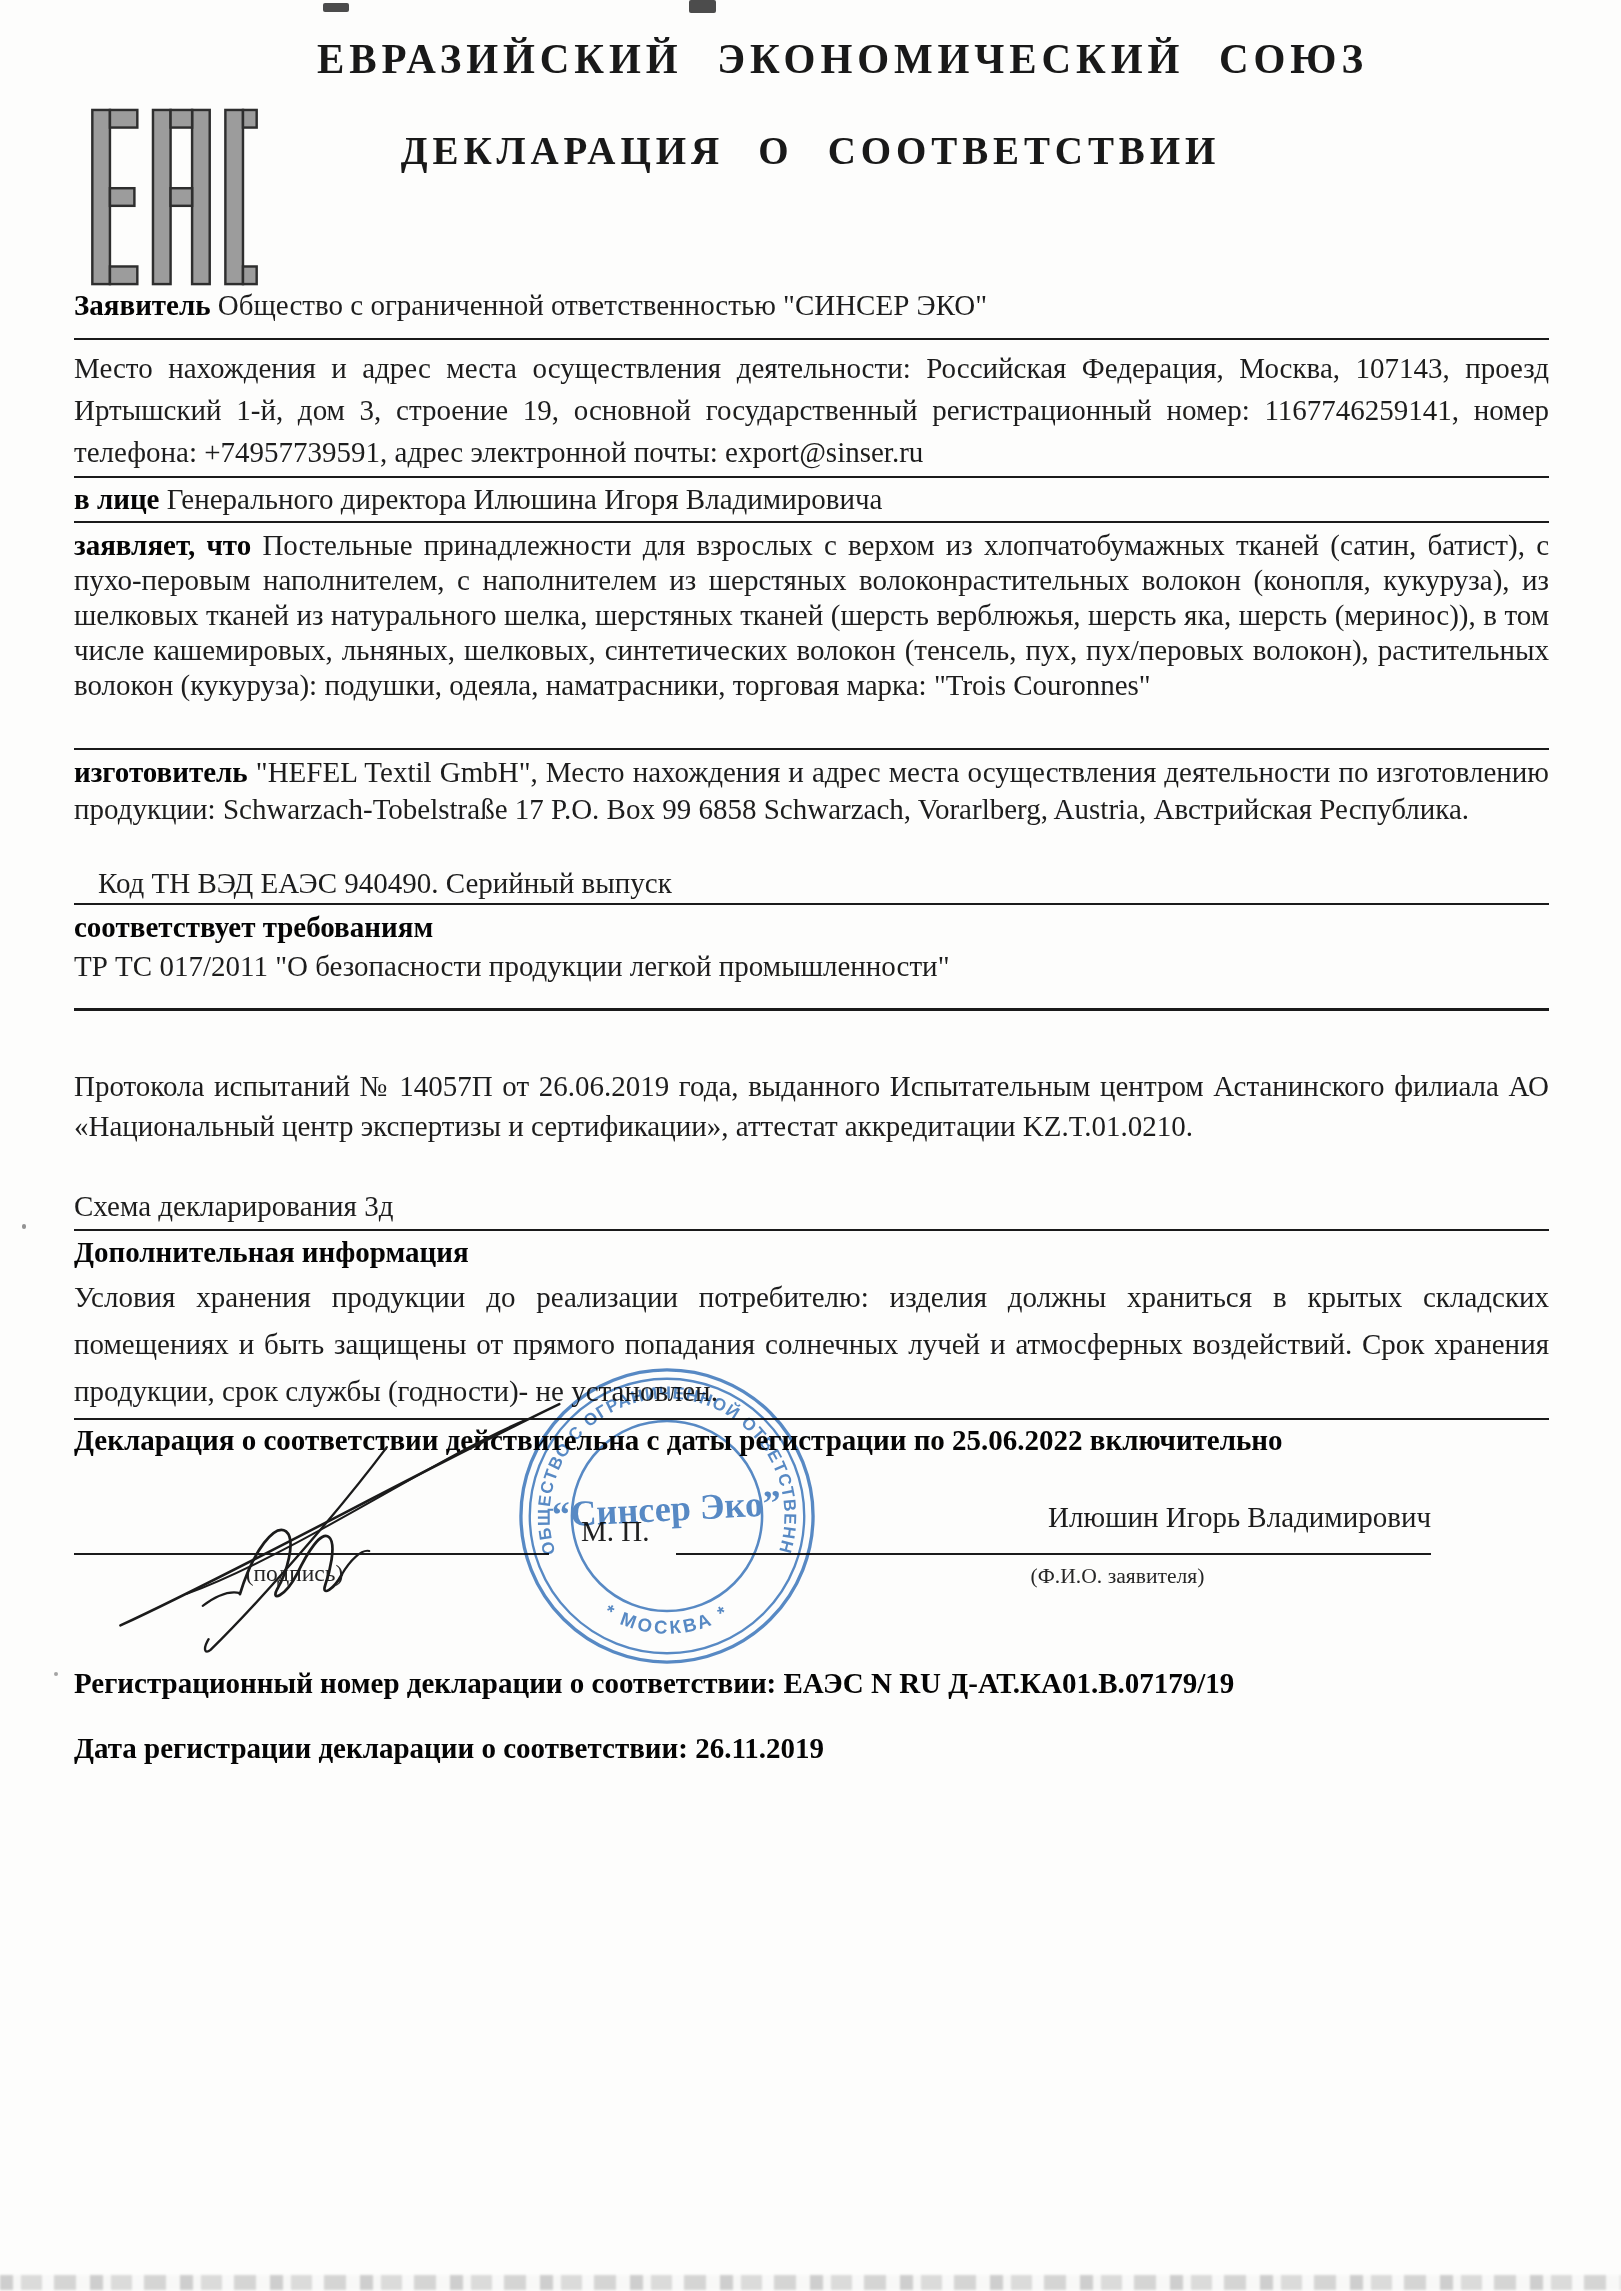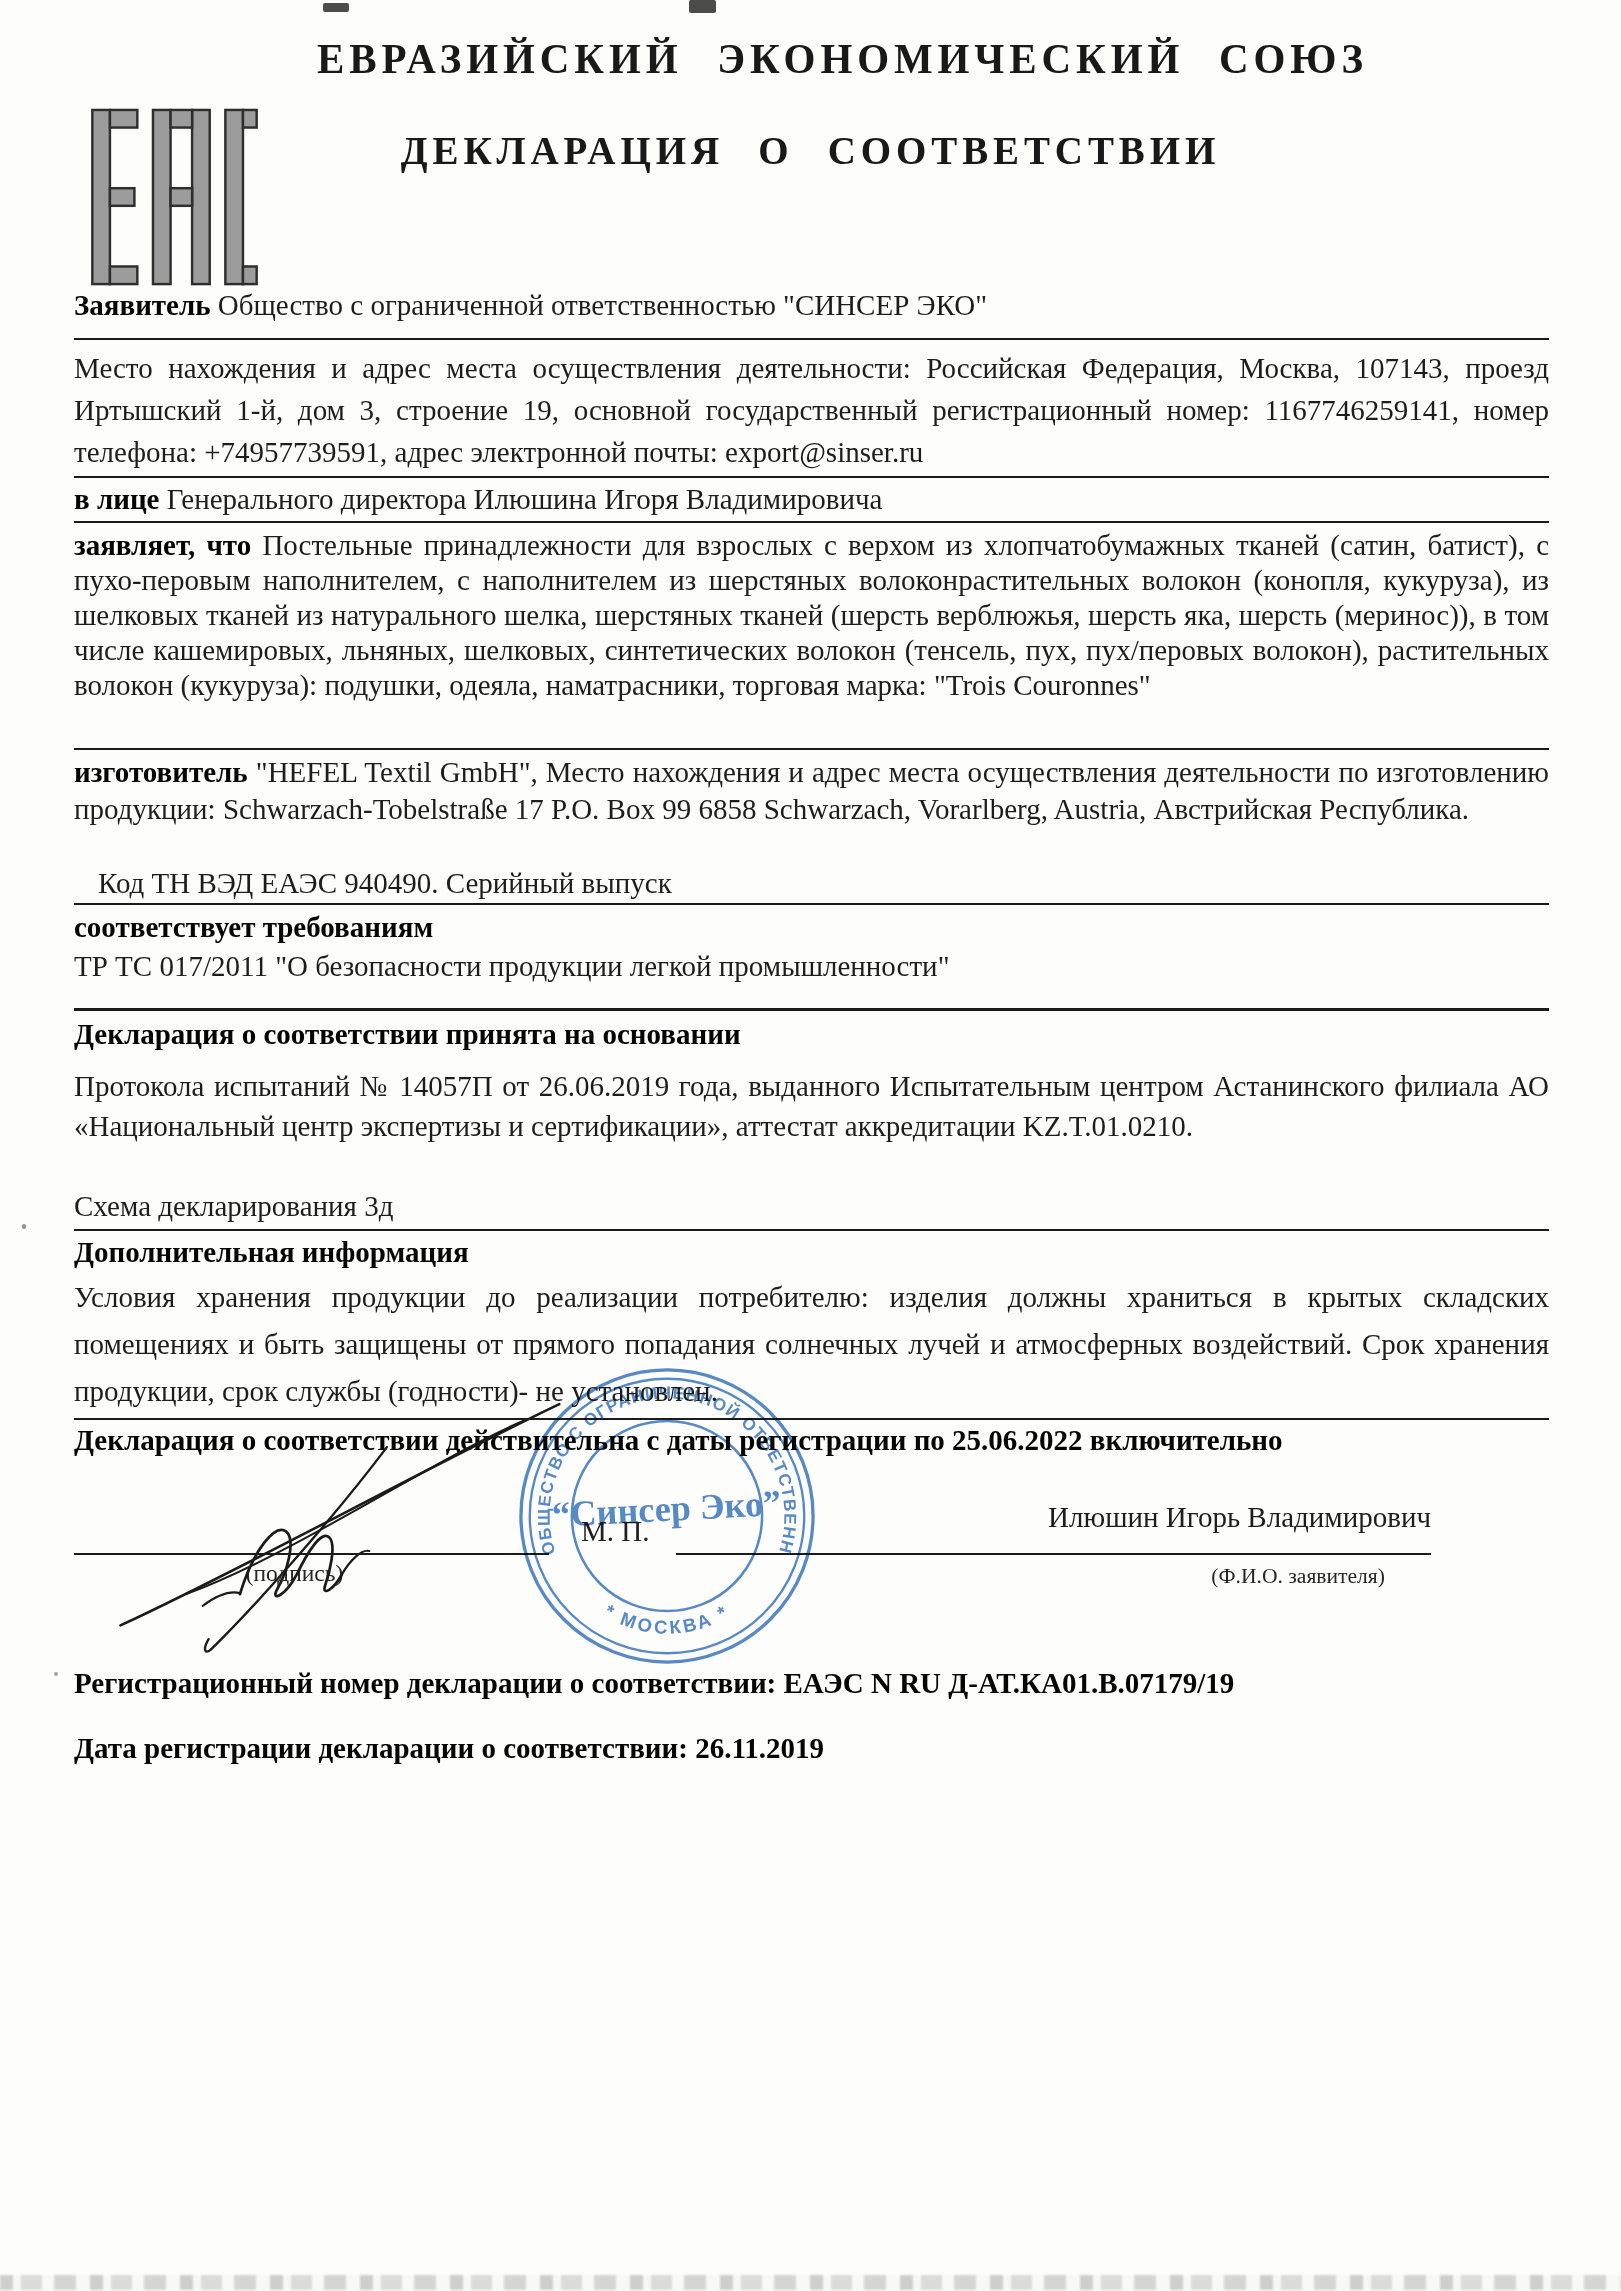--- a/index.html
+++ b/index.html
@@ -87,21 +87,20 @@
     <span class="b">изготовитель</span>
     <span>"HEFEL Textil GmbH", Место нахождения и адрес места осуществления деятельности по изготовлению продукции: Schwarzach-Tobelstraße 17 P.O. Box 99 6858 Schwarzach, Vorarlberg, Austria, Австрийская Республика.</span>
   </div>
   <div class="t" style="left:74px;top:866px;margin-left:24px;">Код ТН ВЭД ЕАЭС 940490. Серийный выпуск</div>
   <div class="rule" style="left:74px;top:903px;width:1475px;"></div>
 
   <div class="t b" style="left:74px;top:910px;">соответствует требованиям</div>
   <div class="t" style="left:74px;top:949px;">ТР ТС 017/2011 "О безопасности продукции легкой промышленности"</div>
   <div class="rule thick" style="left:74px;top:1008px;width:1475px;"></div>
 
-  <div class="t b" style="left:74px;top:1017px;">Декларация о соответствии принята на основании</div>
   <div class="para" style="left:74px;top:1066px;width:1475px;line-height:40px;">Протокола испытаний № 14057П от 26.06.2019 года, выданного Испытательным центром Астанинского филиала АО «Национальный центр экспертизы и сертификации», аттестат аккредитации KZ.T.01.0210.</div>
   <div class="t" style="left:74px;top:1189px;">Схема декларирования 3д</div>
   <div class="rule" style="left:74px;top:1229px;width:1475px;"></div>
 
   <div class="t b" style="left:74px;top:1235px;">Дополнительная информация</div>
   <div class="para" style="left:74px;top:1274px;width:1475px;line-height:47px;">Условия хранения продукции до реализации потребителю: изделия должны храниться в крытых складских помещениях и быть защищены от прямого попадания солнечных лучей и атмосферных воздействий. Срок хранения продукции, срок службы (годности)- не установлен.</div>
   <div class="rule" style="left:74px;top:1418px;width:1475px;"></div>
 
   <div class="t b" style="left:74px;top:1423px;">Декларация о соответствии действительна с даты регистрации по 25.06.2022 включительно</div>
 
@@ -116,21 +115,21 @@
     </g>
   </svg>
 
   <div class="rule" style="left:74px;top:1553px;width:475px;height:2px;"></div>
   <div class="caption" style="left:167px;top:1560px;width:255px;">(подпись)</div>
 
   <div class="t" style="left:581px;top:1514px;z-index:1;font-size:29px;color:#202020;">М. П.</div>
 
   <div class="rule" style="left:676px;top:1553px;width:755px;height:2px;"></div>
   <div class="t" style="left:882px;top:1500px;width:549px;text-align:right;">Илюшин Игорь Владимирович</div>
-  <div class="caption" style="left:934px;top:1564px;width:451px;font-size:21.6px;text-align:right;">(Ф.И.О. заявителя)</div>
+  <div class="caption" style="left:892px;top:1564px;width:451px;font-size:21.6px;">(Ф.И.О. заявителя)</div>
 
   <svg id="stamp" class="abs" style="left:518px;top:1367px;z-index:2;opacity:.92;" width="298" height="298" viewBox="-152 -152 304 304">
     <defs>
       <path id="ringPath" d="M -113.6 38 A 119.8 119.8 0 1 1 113.6 38"></path>
       <path id="botPath" d="M -80 89.5 A 120 120 0 0 0 80 89.5"></path>
     </defs>
     <g stroke="#4a80c2" fill="none">
       <circle r="149" stroke-width="3.4"></circle>
       <circle r="140" stroke-width="2.4"></circle>
       <circle r="97" stroke-width="2.6"></circle>

